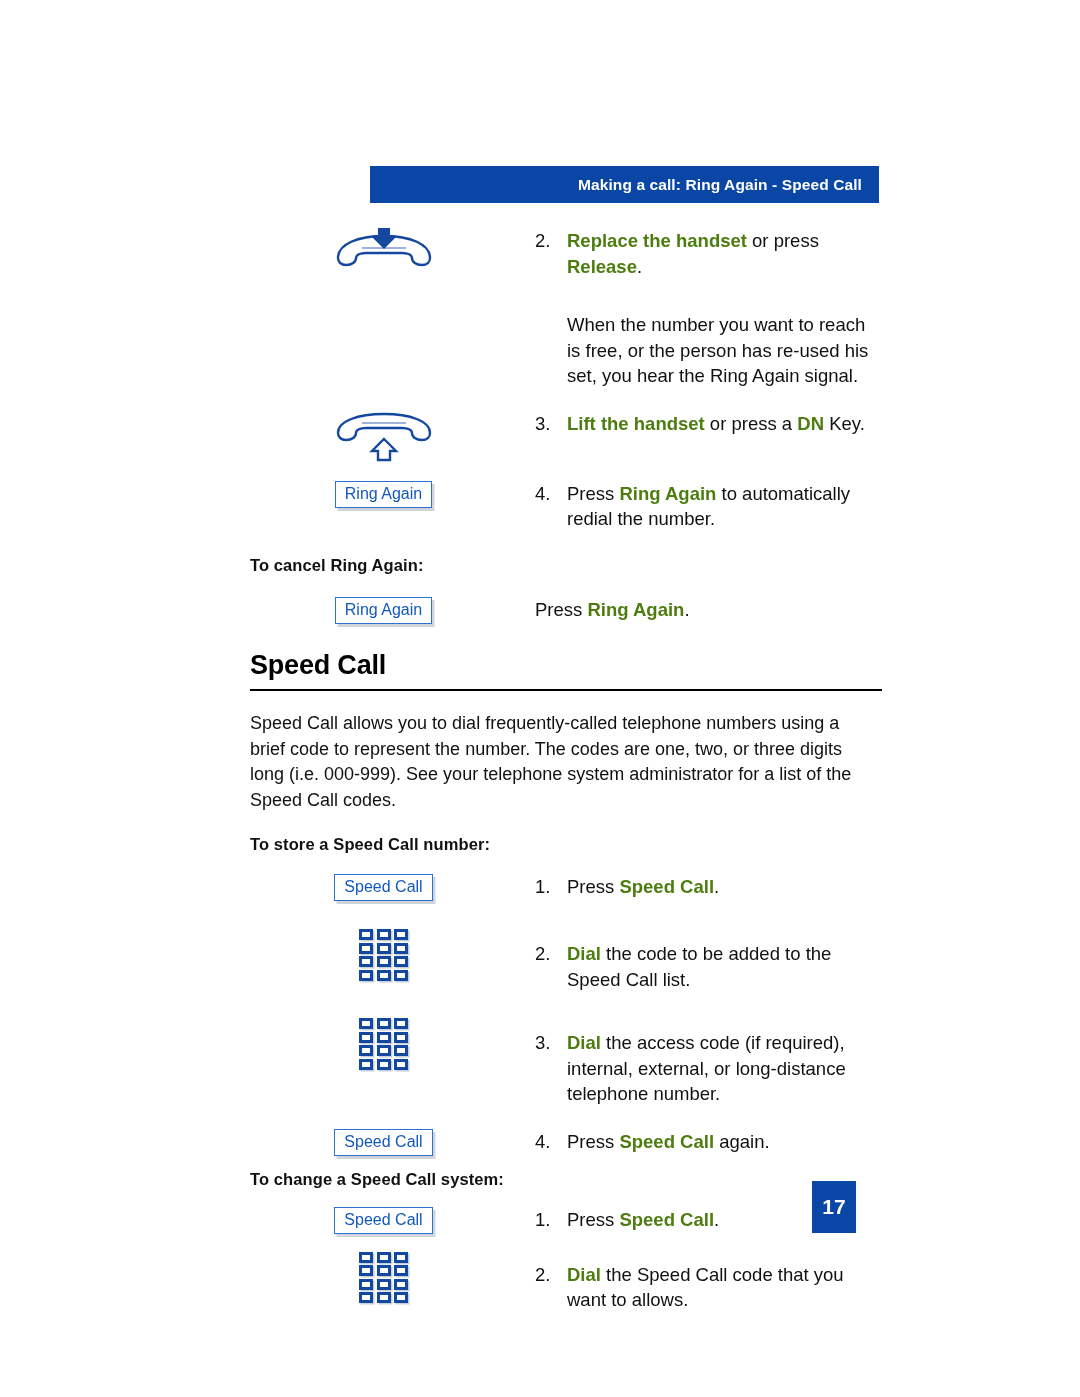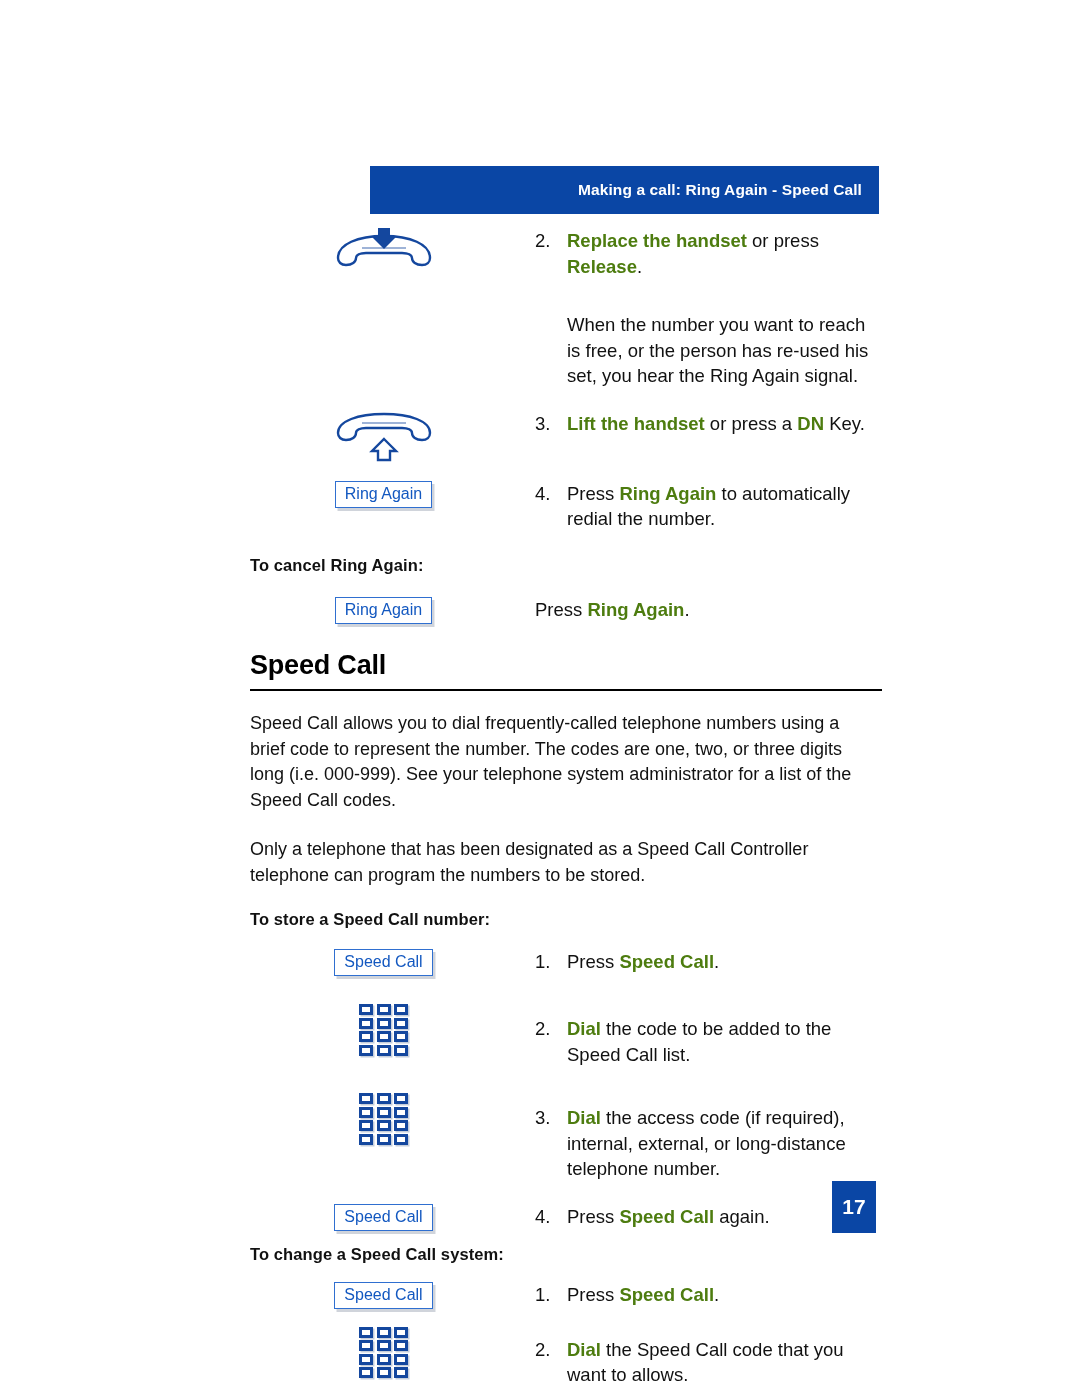--- a/index.html
+++ b/index.html
@@ -19,21 +19,21 @@
     background: #ffffff;
     overflow: hidden;
   }
 
   
   .header-banner {
     position: absolute;
     left: 370px;
     top: 166px;
     width: 509px;
-    height: 48px;
+    height: 37px;
     background: #0a46a5;
     display: flex;
     align-items: center;
     justify-content: flex-end;
     padding-right: 17px;
   }
   .header-banner .title {
     color: #ffffff;
     font-size: 15.5px;
     font-weight: bold;
@@ -145,21 +145,21 @@
   .para {
     font-size: 18px;
     color: #111111;
     line-height: 25.5px;
     width: 618px;
   }
 
   
   .pagenum {
     position: absolute;
-    left: 832px;
+    left: 812px;
     top: 1181px;
     width: 44px;
     height: 52px;
     background: #0a46a5;
     color: #ffffff;
     font-size: 21px;
     font-weight: bold;
     display: flex;
     align-items: center;
     justify-content: center;
@@ -249,21 +249,20 @@
         </span>
       </div>
     </div>
 
     <div style="margin-top:26px;">
       <div class="section-title">Speed Call</div>
       <div class="rule" style="margin-top:8px;"></div>
     </div>
 
     <div class="para" style="margin-top:20px;">Speed Call allows you to dial frequently-called telephone numbers using a brief code to represent the number. The codes are one, two, or three digits long (i.e. 000-999). See your telephone system administrator for a list of the Speed Call codes.</div>
-    <div class="para" style="margin-top:24px;">Only a telephone that has been designated as a Speed Call Controller telephone can program the numbers to be stored.</div>
 
     <div style="margin-top:22px;">
       <span class="subhead">To store a Speed Call number:</span>
     </div>
 
     <div class="row" style="margin-top:20px;">
       <div class="col-icon">
         <span class="softkey">Speed Call</span>
       </div>
       <div class="col-text">

